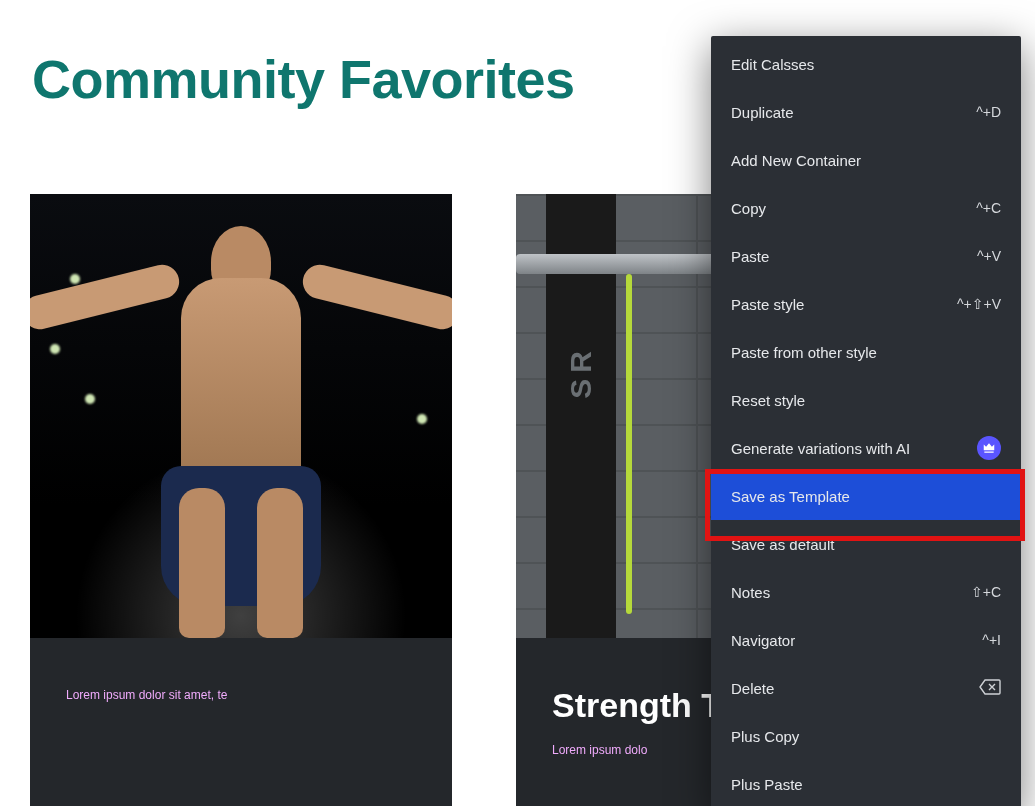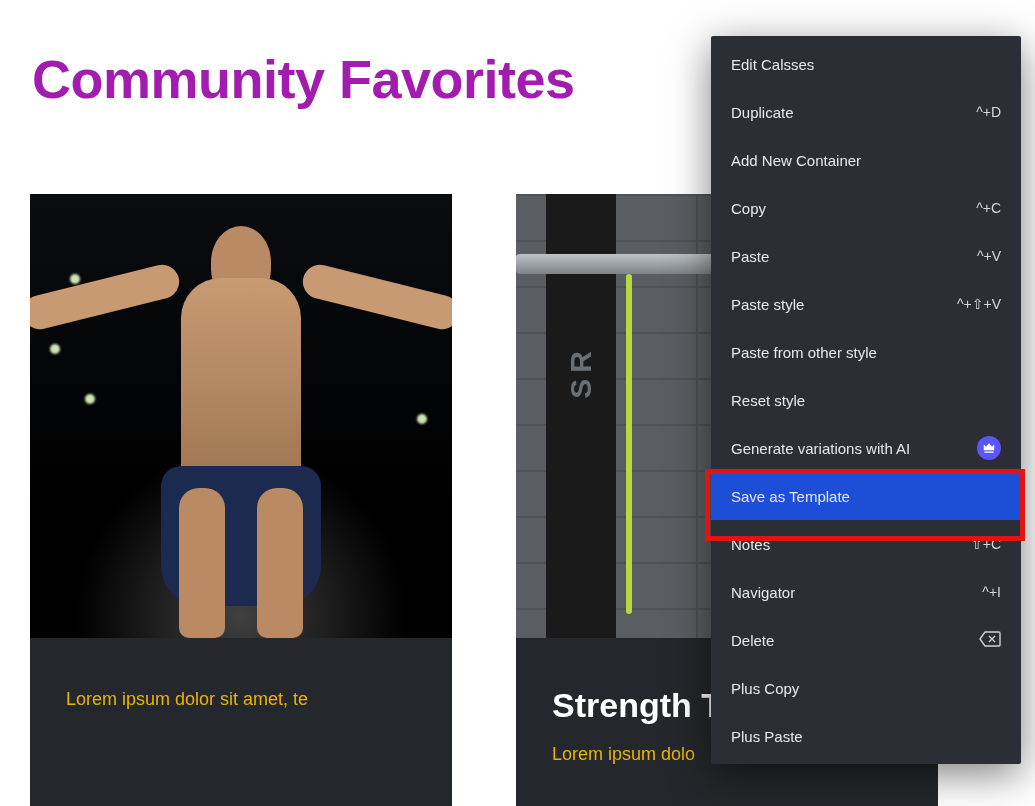--- a/index.html
+++ b/index.html
@@ -10,21 +10,21 @@
     height: 806px;
     overflow: hidden;
     position: relative;
   }
   .page-title {
     position: absolute;
     left: 32px;
     top: 48px;
     font-size: 54px;
     font-weight: 600;
-    color: #a21caf;
+    color: #0f766e;
     letter-spacing: -0.5px;
   }
   .cards {
     position: absolute;
     left: 30px;
     top: 194px;
     display: flex;
     gap: 64px;
   }
   .card {
@@ -144,22 +144,22 @@
     min-height: 200px;
   }
   .card-title {
     font-size: 34px;
     font-weight: 600;
     margin-bottom: 16px;
     white-space: nowrap;
     overflow: hidden;
   }
   .card-desc {
-    font-size: 18px;
-    color: #eab308;
+    font-size: 12px;
+    color: #f0abfc;
     line-height: 1.5;
   }
 
   
   .context-menu {
     position: absolute;
     left: 711px;
     top: 36px;
     width: 310px;
     background: #2b2f35;
@@ -295,20 +295,23 @@
       <span class="badge">
         <svg viewBox="0 0 24 24" fill="#fff">
           <path d="M4 18h16v2H4zM3 6l4 4 5-6 5 6 4-4v10H3z"></path>
         </svg>
       </span>
     </div>
     <div class="cm-item hover">
       <span>Save as Template</span>
     </div>
     <div class="cm-item">
+      <span>Save as default</span>
+    </div>
+    <div class="cm-item">
       <span>Notes</span>
       <span class="shortcut">⇧+C</span>
     </div>
     <div class="cm-item">
       <span>Navigator</span>
       <span class="shortcut">^+I</span>
     </div>
     <div class="cm-item">
       <span>Delete</span>
       <span class="del-icon"><svg width="22" height="16" viewBox="0 0 22 16" fill="none" stroke="#cfd2d6" stroke-width="1.4">

